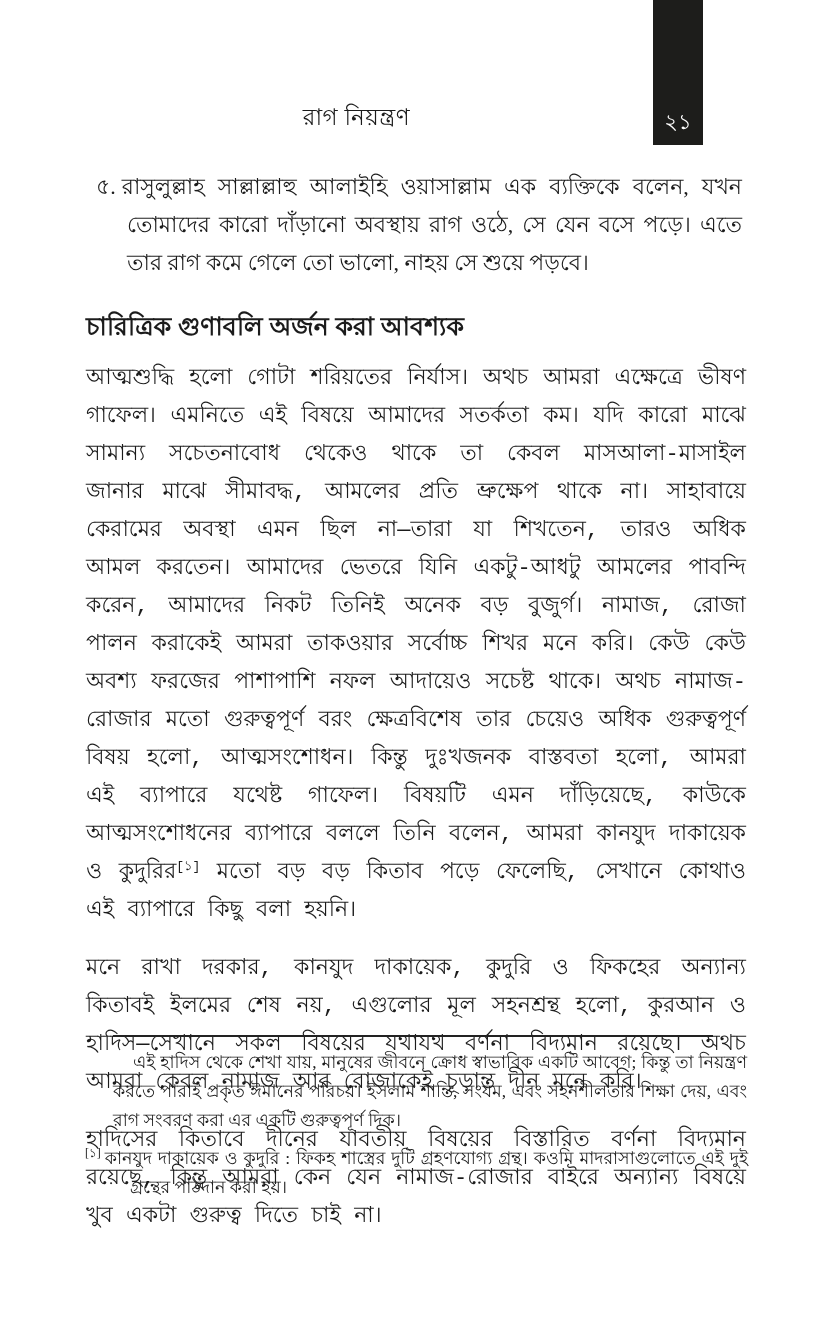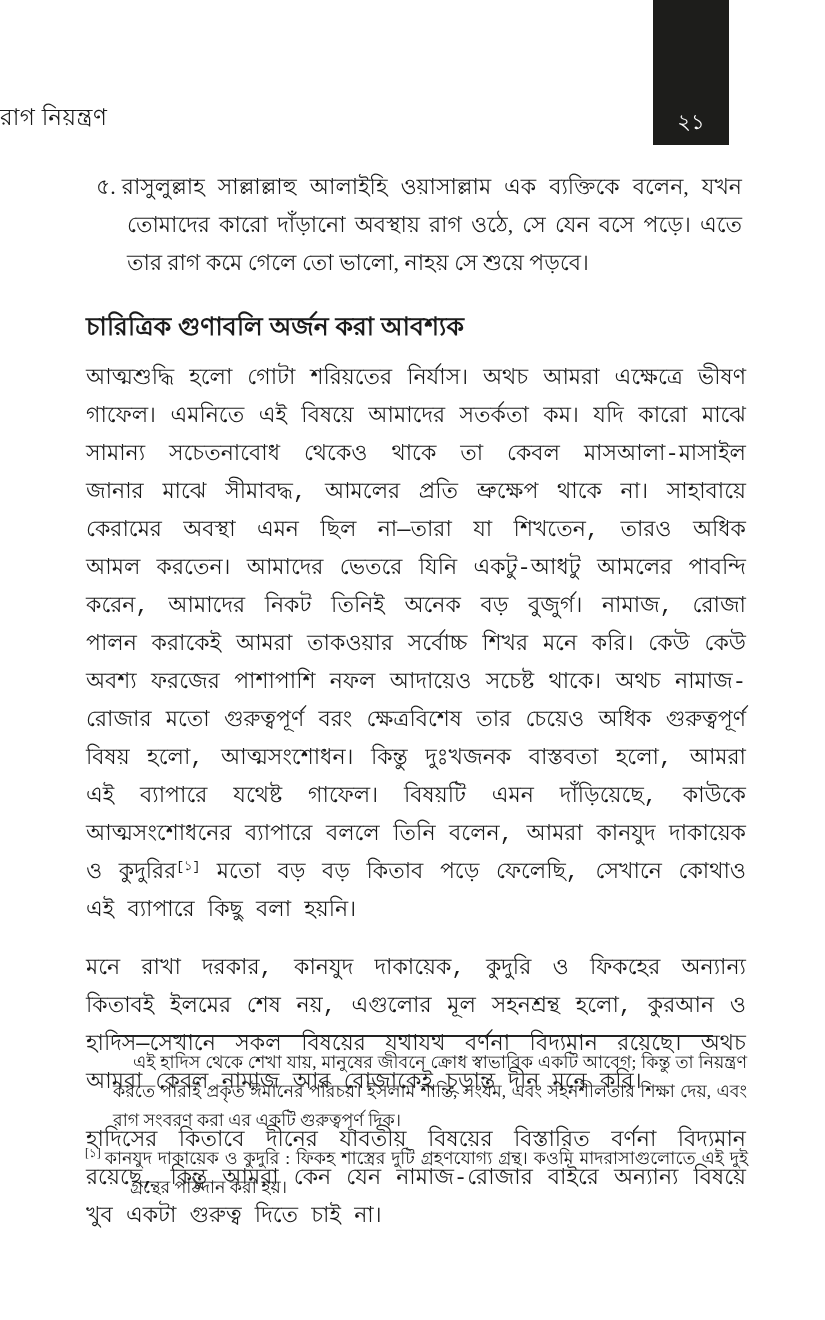--- a/index.html
+++ b/index.html
@@ -10,40 +10,41 @@
     background: #ffffff;
     color: #1b1b1b;
     font-family: "Liberation Serif", serif;
     overflow: hidden;
   }
   
   .corner-box {
     position: absolute;
     left: 653px;
     top: 0;
-    width: 76px;
+    width: 50px;
     height: 145px;
     background: #1d1d1b;
     display: flex;
     align-items: flex-end;
     justify-content: center;
     padding-bottom: 12px;
     box-sizing: border-box;
   }
   .page-num {
     color: #ffffff;
     font-size: 21px;
     line-height: 1;
   }
   
   .running-head {
     position: absolute;
     top: 102px;
     left: 0;
     right: 112px;
+    text-align: center;
     font-size: 23px;
     line-height: 32px;
     letter-spacing: 0.5px;
   }
   
   .content {
     position: absolute;
     left: 86px;
     top: 164px;
     width: 660px;

